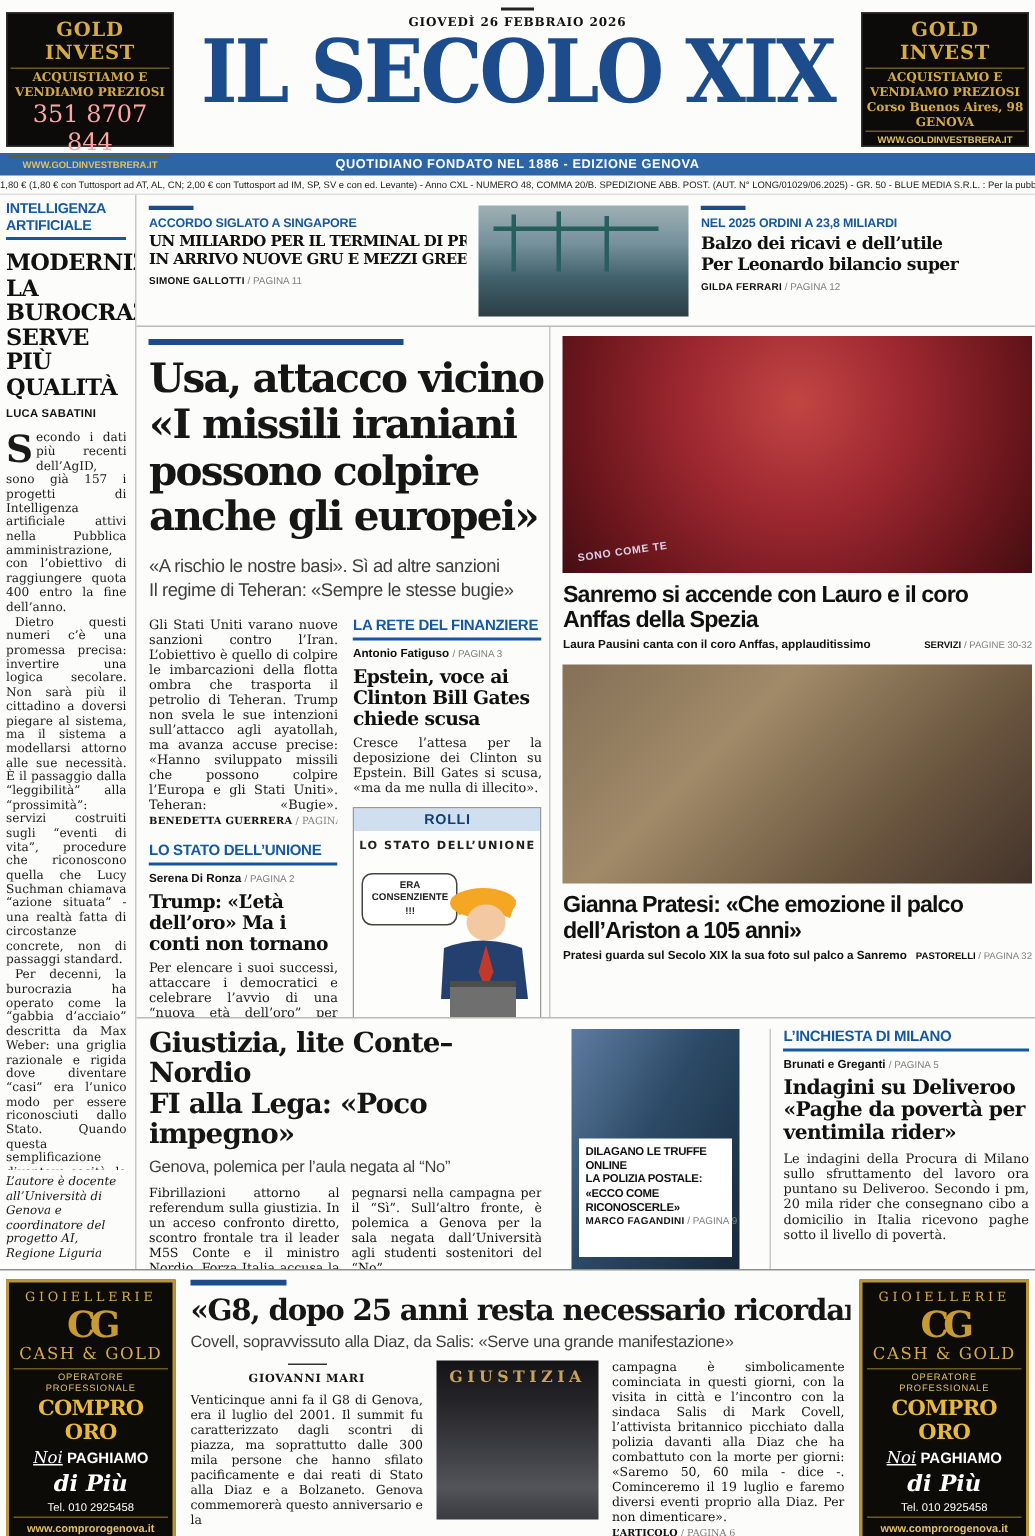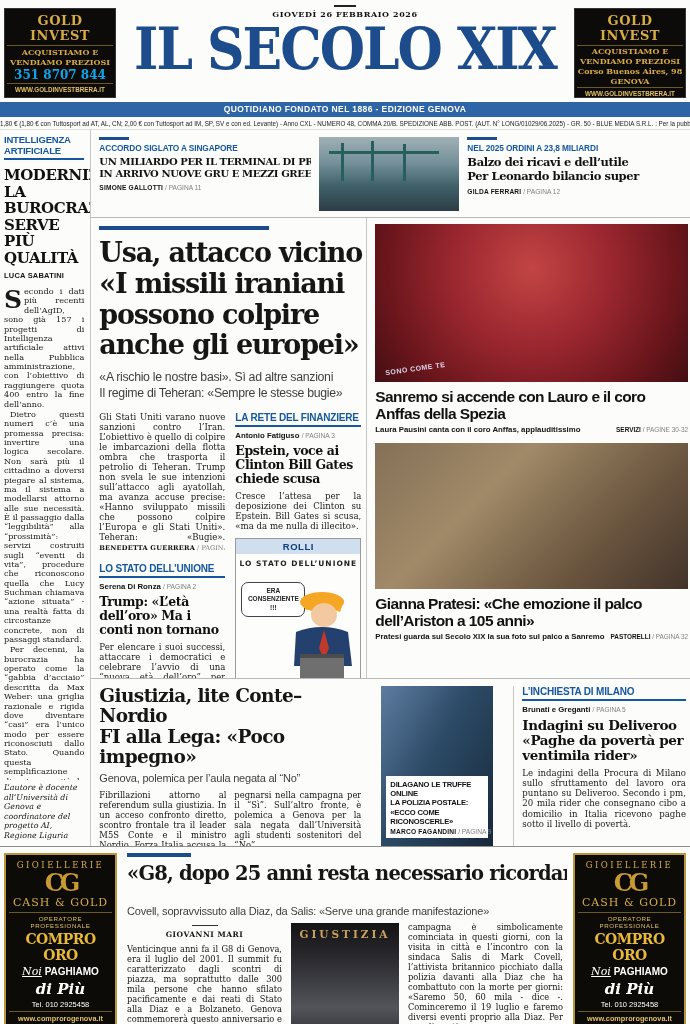--- a/index.html
+++ b/index.html
@@ -6,21 +6,21 @@
   body { background:#e8e8e8; font-family:"Liberation Sans", sans-serif; }
   .page { position:relative; width:690px; height:1024px; margin:0 auto; background:#fcfcfa; color:#141414; overflow:hidden; }
 
   
   .masthead-row { position:relative; height:102px; }
   .ad-gold { position:absolute; top:8px; width:112px; height:90px; background:#0c0b09; border:1px solid #333;
              color:#d6ab45; text-align:center; padding:4px 2px; display:flex; flex-direction:column; justify-content:space-between; }
   .ad-gold.left { left:4px; } .ad-gold.right { right:4px; }
   .ad-gold .brand { font-family:"DejaVu Serif", serif; font-weight:bold; font-size:13px; letter-spacing:.5px; border-bottom:1px solid #6d5a22; padding-bottom:2px;}
   .ad-gold .tag { font-family:"DejaVu Serif", serif; font-weight:bold; font-size:8px; line-height:1.25; }
-  .ad-gold .phone { color:#0ea5e9; font-weight:bold; font-size:12px; font-family:"DejaVu Serif", serif;}
+  .ad-gold .phone { color:#fca5a5; font-weight:normal; font-size:16px; font-family:"DejaVu Serif", serif;}
   .ad-gold .addr { font-family:"DejaVu Serif", serif; font-weight:bold; font-size:8px; line-height:1.3;}
   .ad-gold .url { font-size:6.3px; font-weight:bold; color:#e6c härt;} 
   .ad-gold .url { color:#e2c063; border-top:1px solid #6d5a22; padding-top:2px;}
   .mast-center { width:450px; margin:0 auto; text-align:center; padding-top:5px; }
   .date-dash { width:22px; border-top:2px solid #222; margin:0 auto 2px; }
   .date { font-family:"DejaVu Serif", serif; font-weight:bold; font-size:8px; letter-spacing:.6px; color:#111; }
   .title { font-family:"DejaVu Serif", serif; font-weight:bold; font-size:52px; letter-spacing:-2px; color:#1d4c8c; line-height:1.02; transform:scaleY(1.12); transform-origin:top; white-space:nowrap; }
 
   .blue-band { height:15px; background:#2d65a6; color:#fff; text-align:center; font-size:8.5px; font-weight:bold; letter-spacing:.4px; line-height:15px; }
   .price-line { height:13px; font-size:6.3px; color:#222; text-align:center; line-height:13px; white-space:nowrap; overflow:hidden; border-bottom:1px solid #e0e0dc; }
@@ -82,39 +82,39 @@
   .photo-pratesi { width:100%; height:146px; margin-top:9px; background:linear-gradient(135deg,#857058 0%,#a08a68 35%,#6b563f 70%,#42332a 100%); }
 
   
   .lower-row { flex:1; display:flex; gap:20px; border-top:1px solid #b9b9b5; padding:7px 4px 0 8px; overflow:hidden; }
   .giustizia-block { width:262px; overflow:hidden; }
   .g-hl { font-family:"DejaVu Serif", serif; font-weight:bold; font-size:18.5px; line-height:1.1; letter-spacing:-.6px; color:#161616; }
   .g-sub { font-size:11px; letter-spacing:-.2px; color:#3f3f3f; margin:5px 0 7px; }
   .g-cols { display:flex; gap:8px; }
   .g-col { flex:1; font-family:"DejaVu Serif", serif; font-size:8.4px; line-height:1.18; text-align:justify; overflow:hidden; }
   .photo-truffe { width:112px; background:linear-gradient(120deg,#5e7ca0 0%,#2c4a66 45%,#17283a 100%); }
-  .truffe-box { position:absolute; left:5px; right:5px; bottom:8px; background:#fff; padding:4px 4px 3px; }
+  .truffe-box { position:absolute; left:5px; right:5px; bottom:8px; background:#fff; padding:4px 4px 20px; }
   .truffe-box .tl { font-size:7.6px; font-weight:bold; line-height:1.22; color:#111; letter-spacing:-.2px; }
   .deliveroo-block { flex:1; border-left:1px solid #c7c7c3; padding-left:8px; overflow:hidden; }
 
   
   .bottom-row { display:flex; gap:6px; border-top:1px solid #8f8f8b; padding:6px 4px 0; height:188px; overflow:hidden; }
   .ad-cg { width:113px; background:#0c0b08; border:2px solid #b9953c; color:#d6ab45; text-align:center; padding:5px 3px; display:flex; flex-direction:column; gap:2px; }
   .ad-cg .t1 { font-family:"DejaVu Serif", serif; font-size:8.5px; letter-spacing:2.5px; }
   .ad-cg .logo { font-family:"DejaVu Serif", serif; font-size:24px; font-weight:bold; letter-spacing:-4px; color:#c79a33; line-height:.9; }
   .ad-cg .t2 { font-family:"DejaVu Serif", serif; font-size:11px; letter-spacing:1px; border-bottom:1px solid #6d5a22; padding-bottom:3px; }
   .ad-cg .t3 { font-size:6.2px; letter-spacing:.6px; color:#e2c063; }
   .ad-cg .t4 { font-family:"DejaVu Serif", serif; font-weight:bold; font-size:14px; letter-spacing:-.5px; color:#e8b83a; }
   .ad-cg .t5 { color:#fff; font-size:10px; } .ad-cg .t5 i { font-family:"DejaVu Serif", serif; font-size:11px;text-decoration:underline; }
   .ad-cg .t6 { color:#fff; font-family:"DejaVu Serif", serif; font-weight:bold; font-style:italic; font-size:15px; }
   .ad-cg .t7 { color:#fff; font-size:7.5px; }
   .ad-cg .t8 { color:#e2c063; font-weight:bold; font-size:7.3px; border-top:1px solid #6d5a22; padding-top:2px; }
   .g8-block { flex:1; padding:0 4px; overflow:hidden; }
   .g8-hl { font-family:"DejaVu Serif", serif; font-weight:bold; font-size:19.5px; letter-spacing:-.8px; white-space:nowrap; color:#161616; }
-  .g8-sub { font-size:11px; letter-spacing:-.2px; color:#3f3f3f; margin:20px 0 6px; white-space:nowrap; }
+  .g8-sub { font-size:11px; letter-spacing:-.2px; color:#3f3f3f; margin:4px 0 6px; white-space:nowrap; }
   .g8-cols { display:flex; gap:9px; }
   .g8-col { flex:1; font-family:"DejaVu Serif", serif; font-size:8.3px; line-height:1.2; text-align:justify; overflow:hidden; }
   .g8-byl { text-align:center; margin-bottom:6px; }
   .g8-byl .rule { width:26px; border-top:1px solid #333; margin:2px auto 4px; }
   .g8-byl .nm { font-family:"DejaVu Serif", serif; font-weight:bold; font-size:7.5px; letter-spacing:.5px; }
   .photo-g8 { width:108px; height:106px; background:linear-gradient(180deg,#141416 0%,#2b2b30 35%,#53545a 80%,#3a3b40 100%); flex:none; }
   .g8-sign { position:absolute; top:5px; left:0; right:0; text-align:center; font-family:"DejaVu Serif", serif; font-weight:bold; font-size:10.5px; letter-spacing:3px; color:#c9a25e; }
   .ref-line { font-size:6.4px; margin-top:3px; } .ref-line b { color:#111; } .ref-line span { color:#808080; }
 </style>
 </head>

